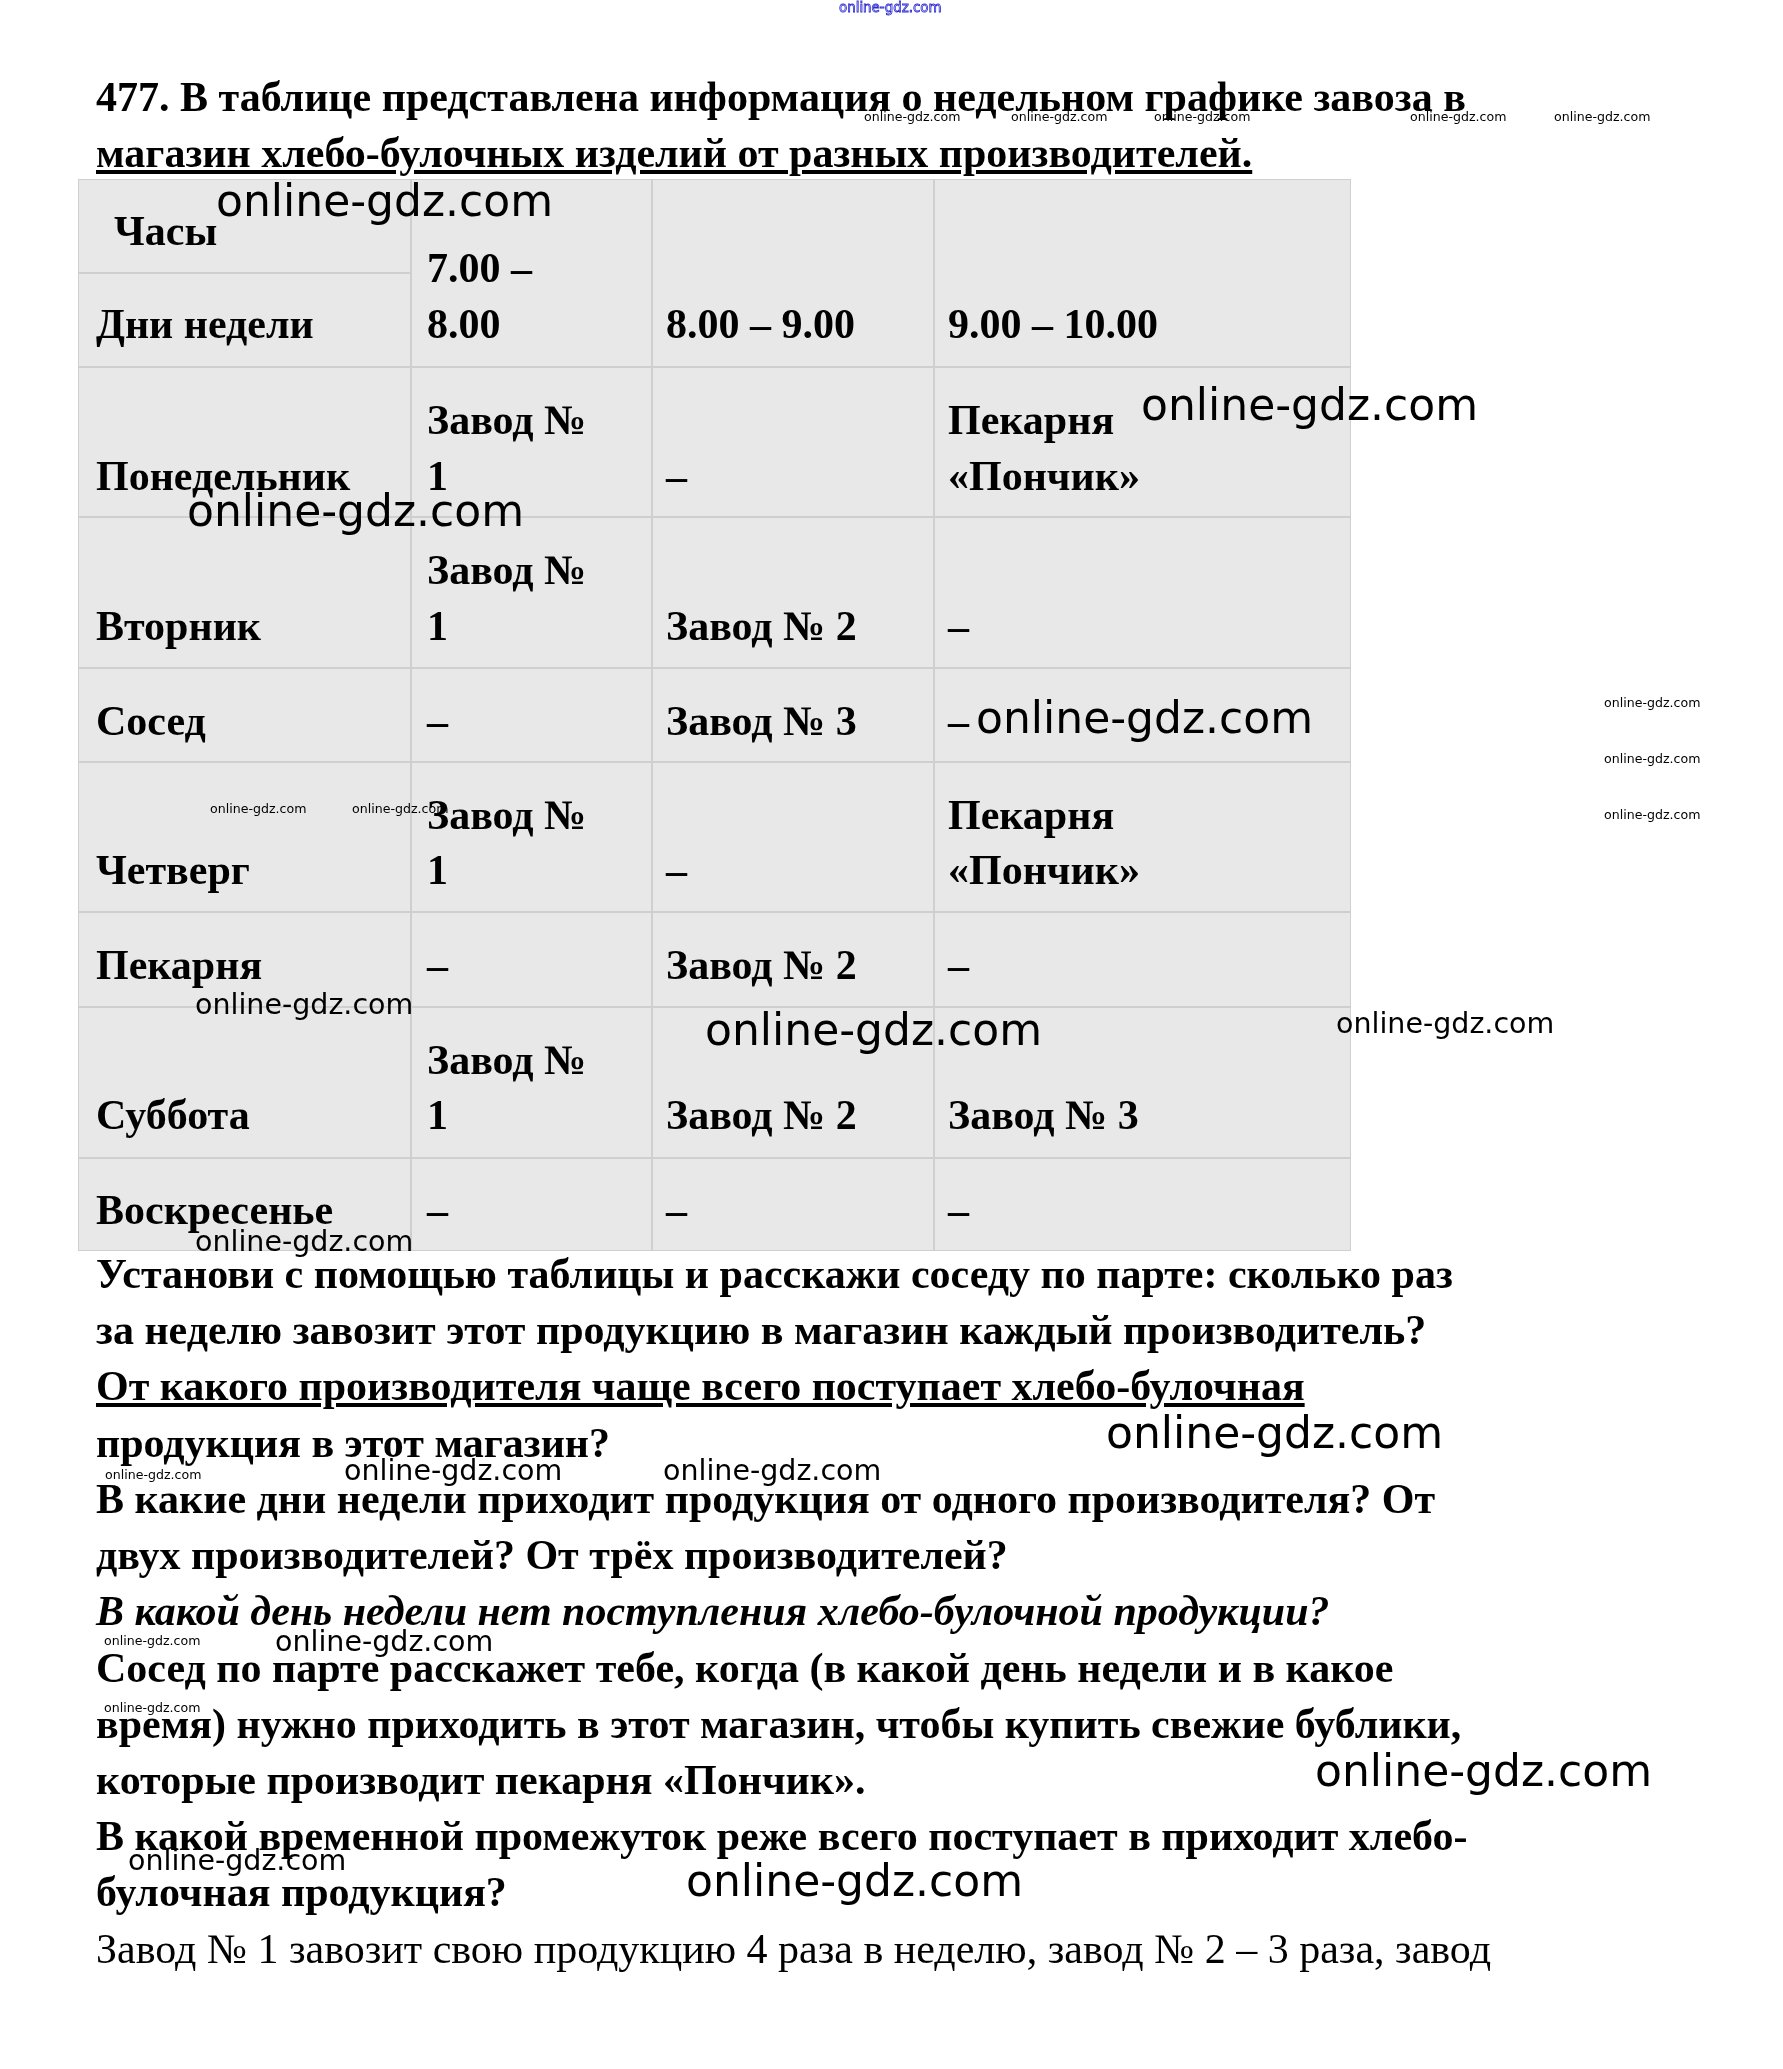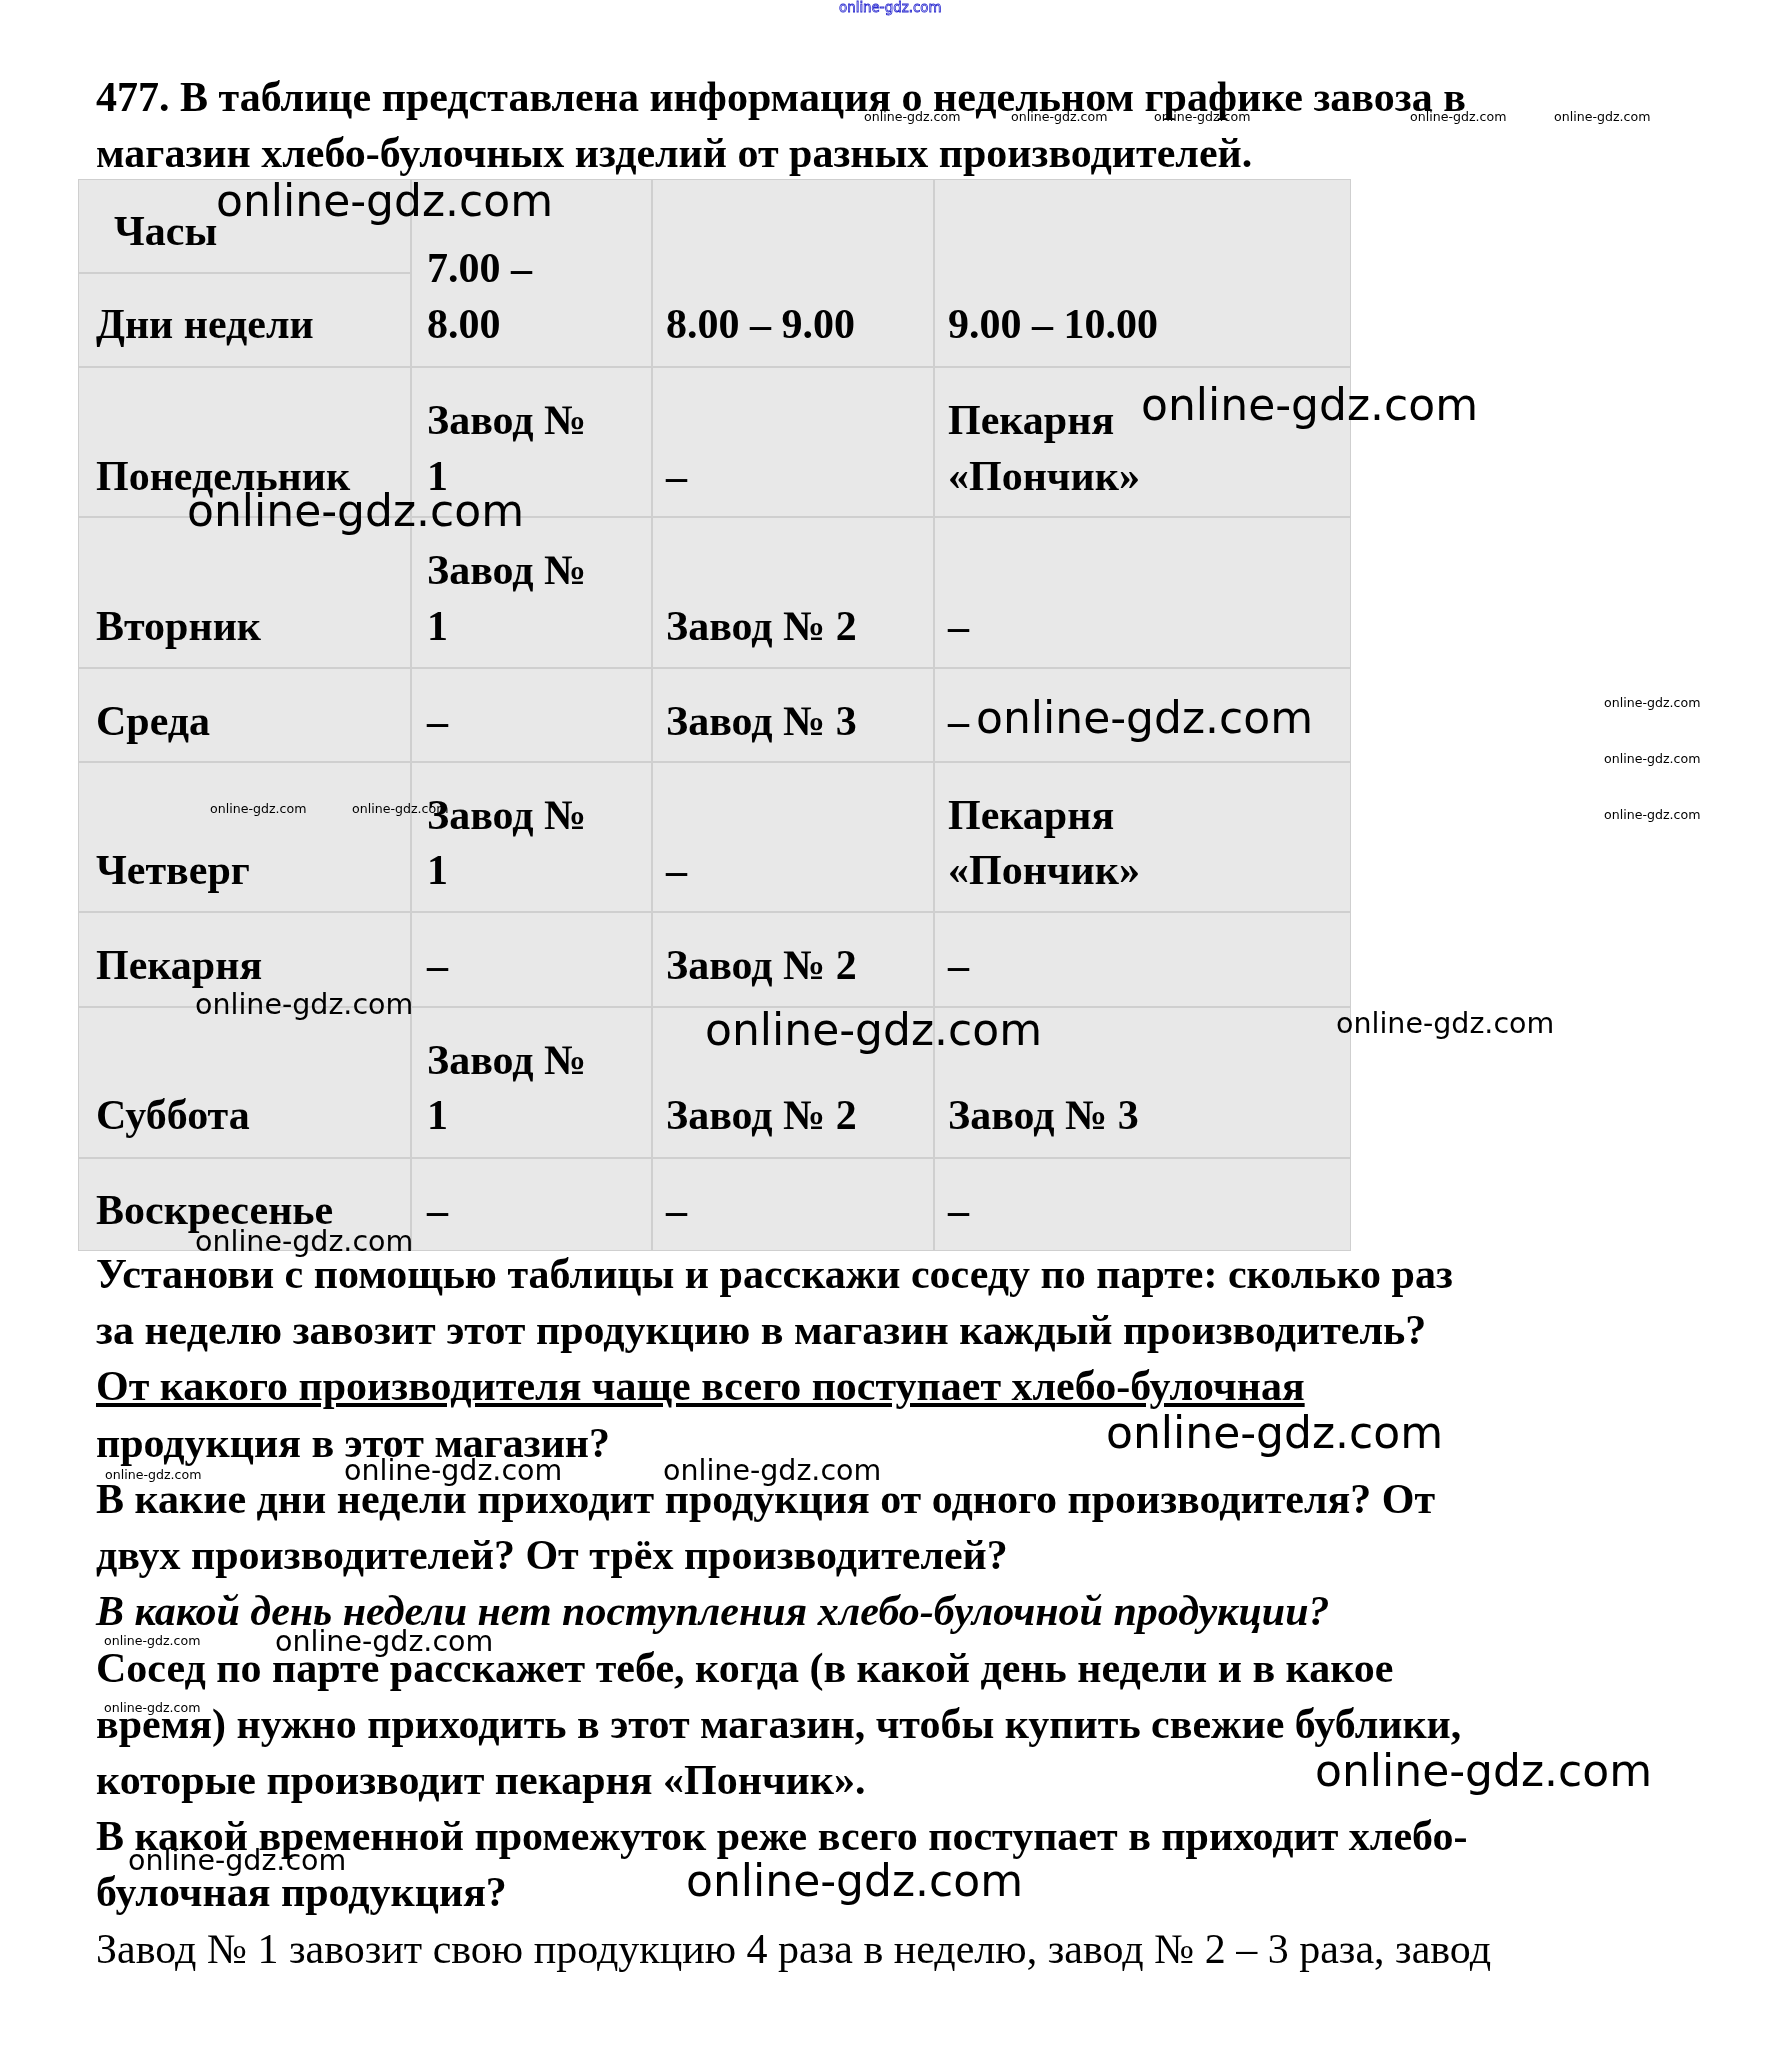--- a/index.html
+++ b/index.html
@@ -1,21 +1,21 @@
 <!DOCTYPE html>
 <html style="font-size:13.4px"><head>
 <meta charset="utf-8">
 <style>
   html, body { margin: 0; padding: 0; background: #ffffff; }
   body { width: 1784px; height: 2069px; position: relative; overflow: hidden;
          font-family: "Liberation Serif", "DejaVu Serif", serif; color: #000; }
   .abs { position: absolute; }
   .heading { left: 96px; width: 1645px; font-weight: bold; font-size: 42px; line-height: 56px; white-space: nowrap; }
   .heading.l1 { top: 69px; }
-  .heading.l2 { top: 125px; }
+  .heading.l2 { top: 125px; text-decoration: underline; }
 
   .tbl { position: absolute; left: 78px; top: 179px; width: 1273px; height: 1072px;
          background: #e8e8e8; border: 1.7px solid #cfcfcf; box-sizing: border-box; }
   .vline { position: absolute; top: 0; bottom: 0; width: 1.7px; background: #cfcfcf; }
   .hline { position: absolute; left: 0; right: 0; height: 1.7px; background: #cfcfcf; }
   .cell { position: absolute; font-weight: bold; font-size: 42px; line-height: 55px; white-space: nowrap; }
 
   .para { left: 96px; font-weight: bold; font-size: 42px; line-height: 56px; white-space: nowrap; }
   .answer { left: 96px; font-weight: normal; font-size: 42px; line-height: 56px; white-space: nowrap; }
 
@@ -68,21 +68,21 @@
   <div class="cell" style="left:587px; top:269px;">–</div>
   <div class="cell" style="left:869px; top:213px;">Пекарня</div>
   <div class="cell" style="left:869px; top:269px;">«Пончик»</div>
 
   <div class="cell" style="left:17px; top:419px;">Вторник</div>
   <div class="cell" style="left:348px; top:363px;">Завод №</div>
   <div class="cell" style="left:348px; top:419px;">1</div>
   <div class="cell" style="left:587px; top:419px;">Завод № 2</div>
   <div class="cell" style="left:869px; top:419px;">–</div>
 
-  <div class="cell" style="left:17px; top:514px;">Среда</div>
+  <div class="cell" style="left:17px; top:514px;">Сосед</div>
   <div class="cell" style="left:348px; top:514px;">–</div>
   <div class="cell" style="left:587px; top:514px;">Завод № 3</div>
   <div class="cell" style="left:869px; top:514px;">–</div>
 
   <div class="cell" style="left:17px; top:663px;">Четверг</div>
   <div class="cell" style="left:348px; top:608px;">Завод №</div>
   <div class="cell" style="left:348px; top:663px;">1</div>
   <div class="cell" style="left:587px; top:663px;">–</div>
   <div class="cell" style="left:869px; top:608px;">Пекарня</div>
   <div class="cell" style="left:869px; top:663px;">«Пончик»</div>

